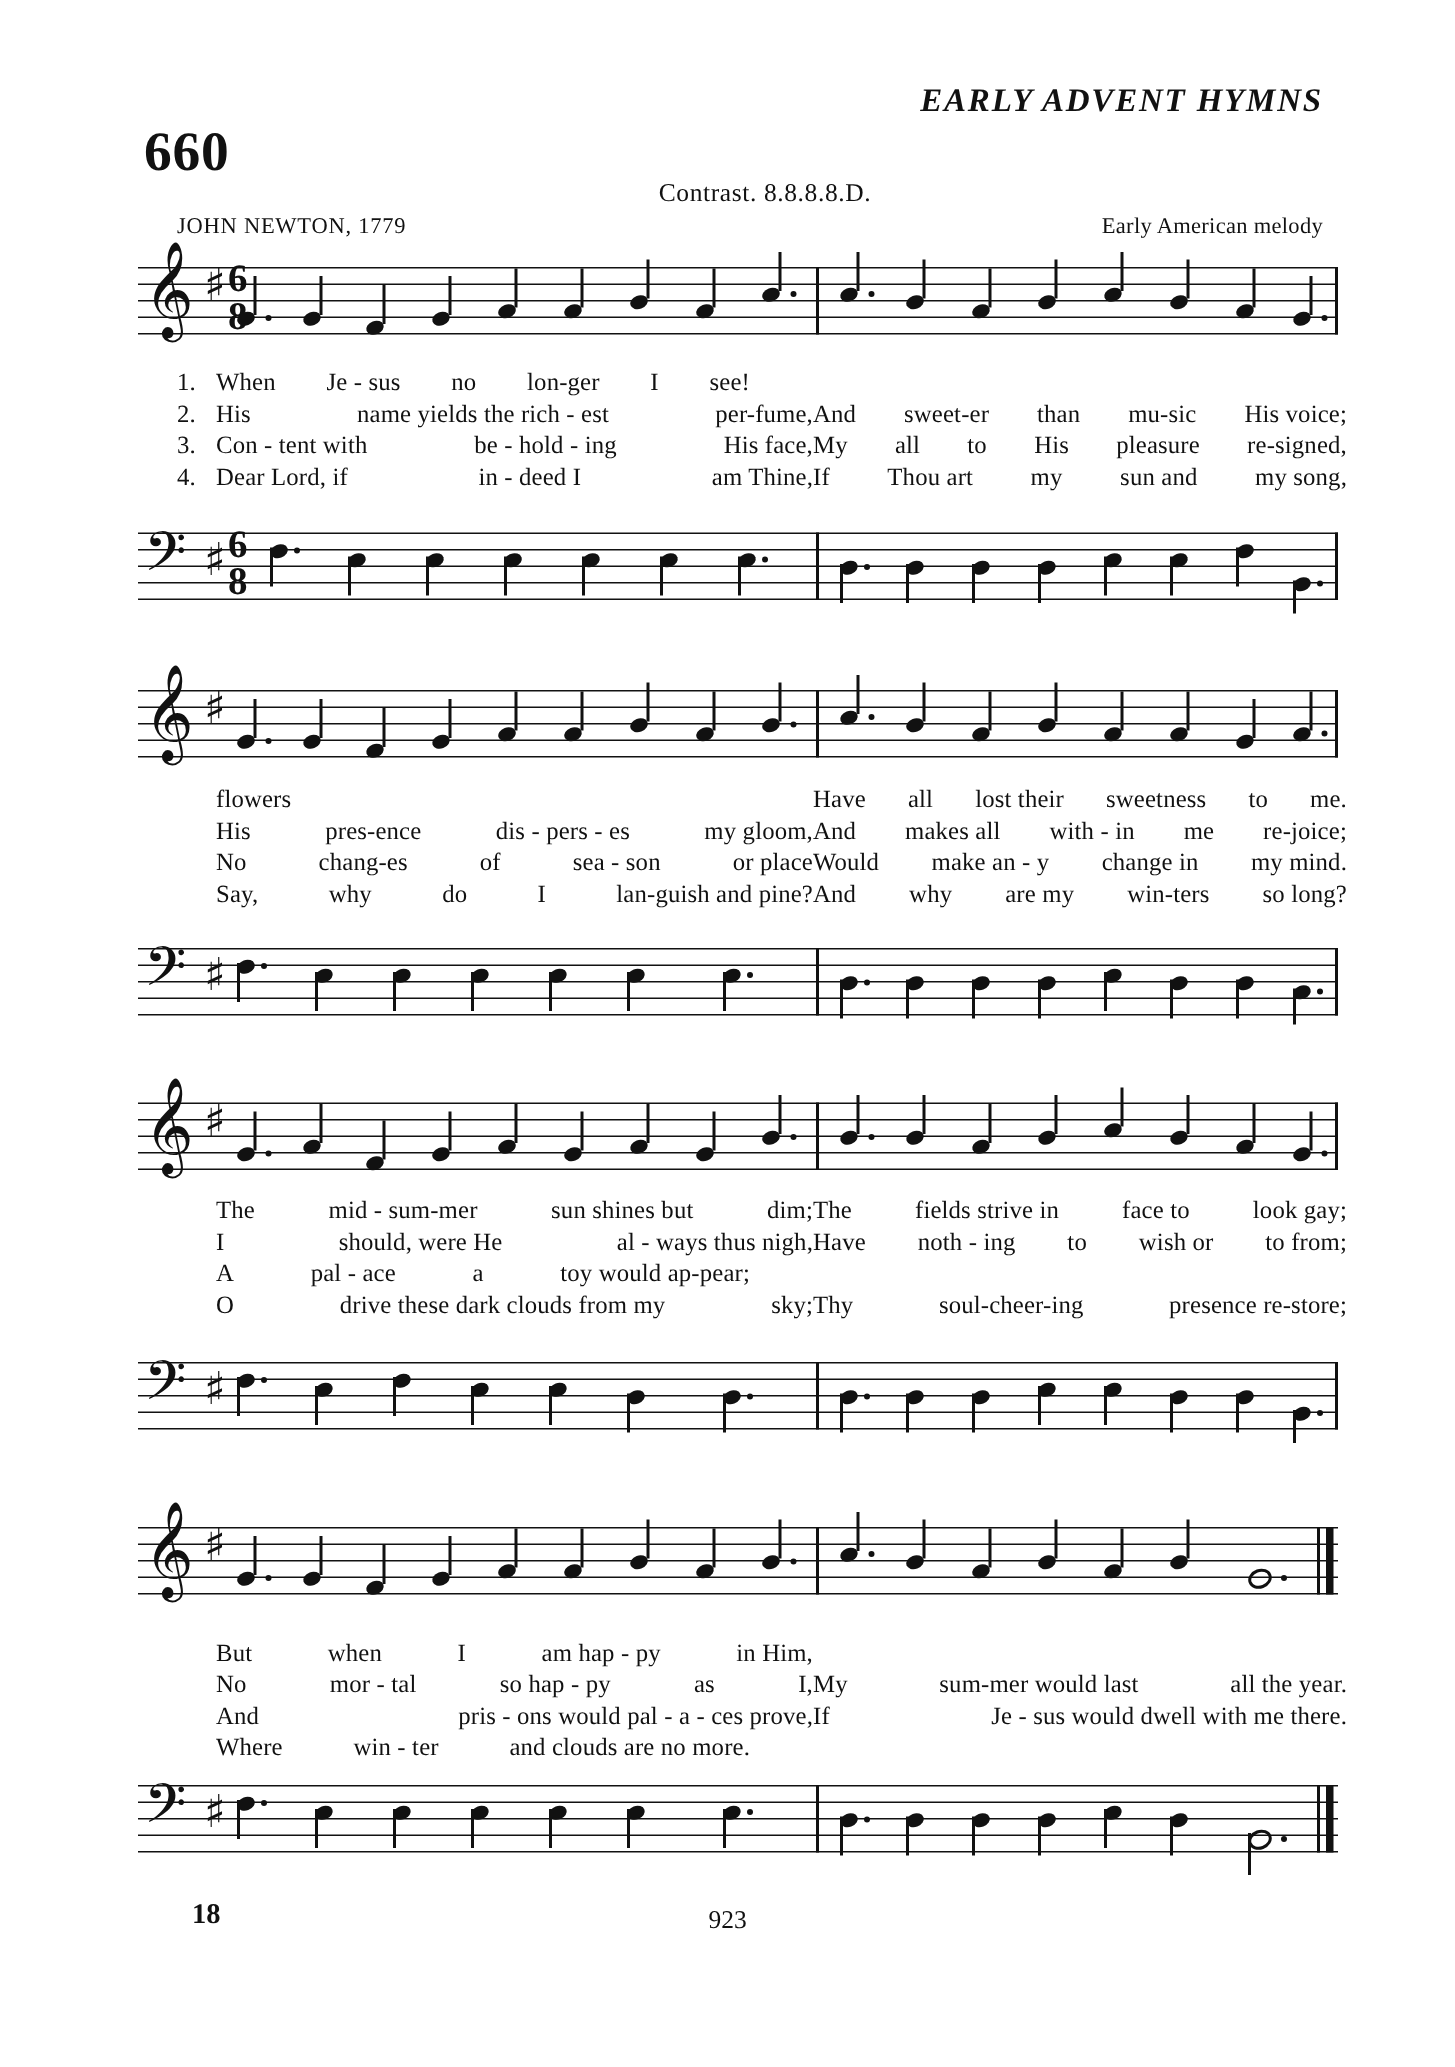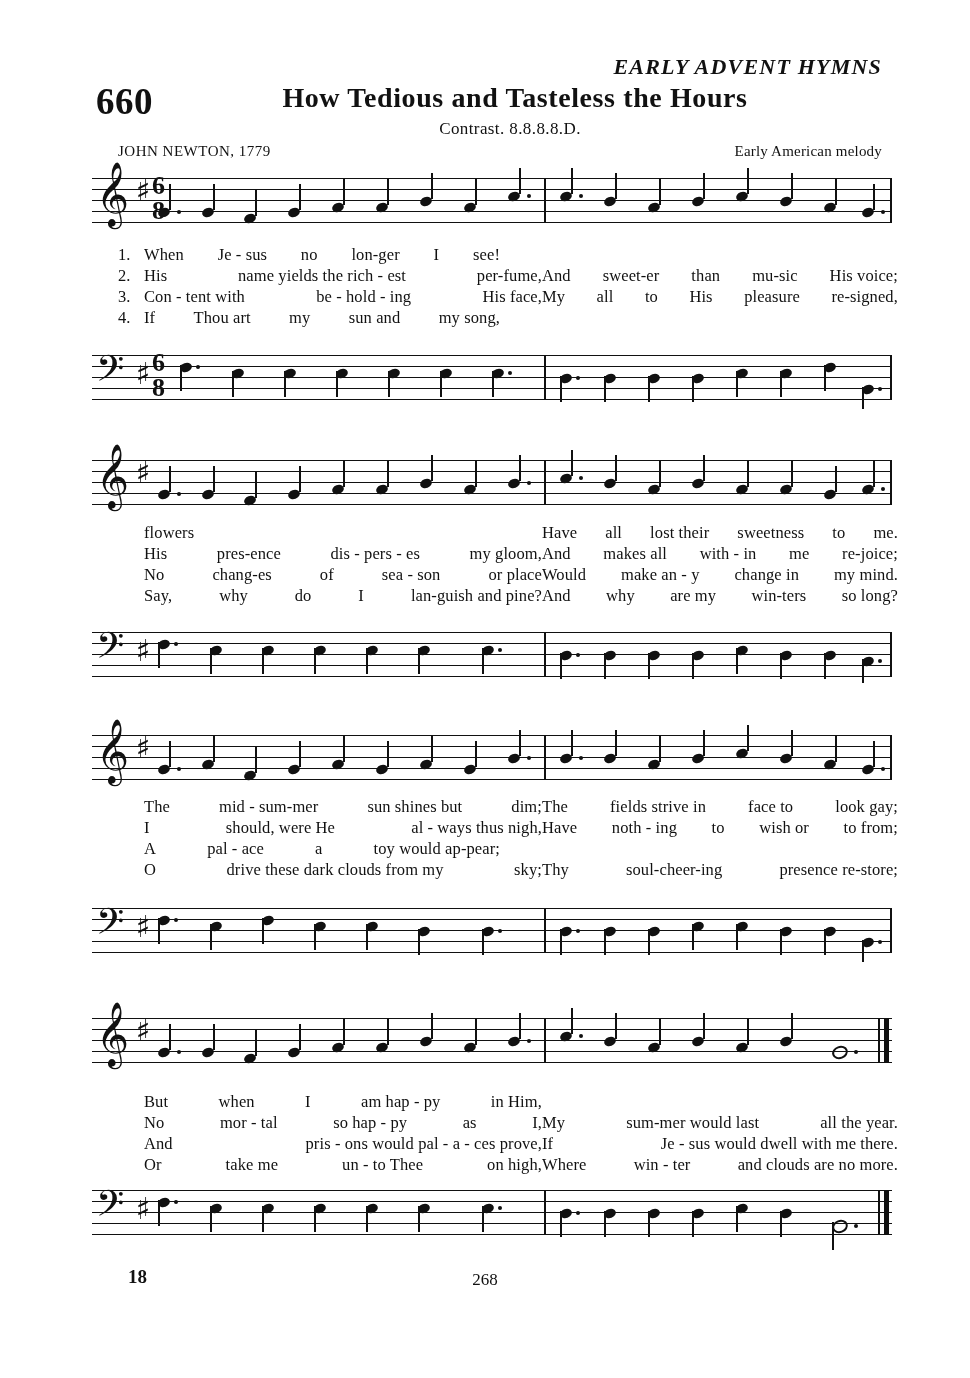--- a/index.html
+++ b/index.html
@@ -223,21 +223,20 @@
     font-size: 17px;
   }
 </style>
 </head>
 <body>
 
 <div class="page">
 
   <div class="running-head">EARLY ADVENT HYMNS</div>
   <div class="hymn-number">660</div>
-  <div class="hymn-title">How Tedious and Tasteless the Hours</div>
   <div class="hymn-meter">Contrast.  8.8.8.8.D.</div>
   <div class="author">JOHN NEWTON, 1779</div>
   <div class="tune-source">Early American melody</div>
 
   <div class="system" style="top:178px;">
     <div class="staff">
       <div class="line l1"></div>
       <div class="line l2"></div>
       <div class="line l3"></div>
       <div class="line l4"></div>
@@ -330,20 +329,25 @@
         <span class="w">My</span>
         <span class="w">all</span>
         <span class="w">to</span>
         <span class="w">His</span>
         <span class="w">pleasure</span>
         <span class="w">re-signed,</span>
       </span>
     </div>
     <div class="lyric-line">
       <span class="vnum">4.</span>
+      <span class="half-a">
+        <span class="w">Dear Lord, if</span>
+        <span class="w">in - deed  I</span>
+        <span class="w">am Thine,</span>
+      </span>
       <span class="half-b">
         <span class="w">If</span>
         <span class="w">Thou art</span>
         <span class="w">my</span>
         <span class="w">sun and</span>
         <span class="w">my song,</span>
       </span>
     </div>
   </div>
 
@@ -802,26 +806,20 @@
         <span class="w">And</span>
         <span class="w">pris - ons would pal - a - ces prove,</span>
       </span>
       <span class="half-b">
         <span class="w">If</span>
         <span class="w">Je - sus would dwell with me there.</span>
       </span>
     </div>
     <div class="lyric-line">
       <span class="vnum"></span>
-      <span class="half-a">
-        <span class="w">Or</span>
-        <span class="w">take me</span>
-        <span class="w">un - to Thee</span>
-        <span class="w">on high,</span>
-      </span>
       <span class="half-b">
         <span class="w">Where</span>
         <span class="w">win - ter</span>
         <span class="w">and clouds are no more.</span>
       </span>
     </div>
   </div>
 
   <div class="system" style="top:1190px;">
     <div class="staff">
@@ -864,14 +862,14 @@
         <div class="stem" style="left:688px; top:21px; height:26px;"></div>
       <div class="nh open" style="left:740px; top:30px;"></div>
         <div class="stem" style="left:740px; top:32px; height:28px;"></div>
         <div class="dot" style="left:762px; top:34px;"></div>
       <div class="barline thin" style="left:786px;"></div>
       <div class="barline final-thick" style="left:792px;"></div>
     </div>
   </div>
 
   <div class="folio-left">18</div>
-  <div class="folio-center">268</div>
+  <div class="folio-center">923</div>
 </div>
 
 </body></html>

